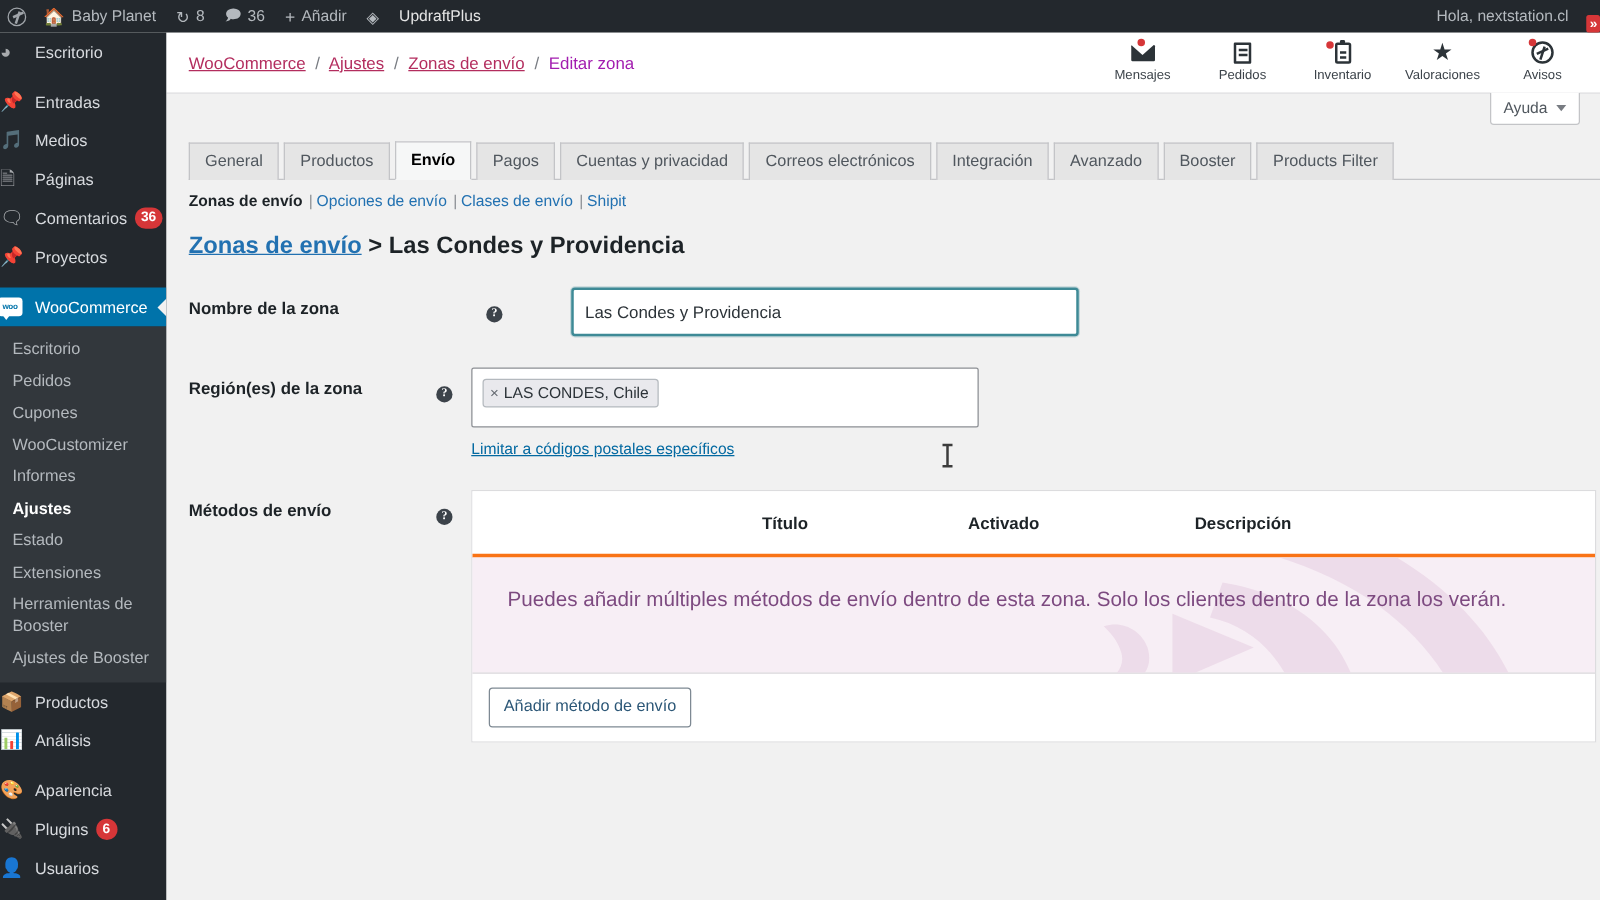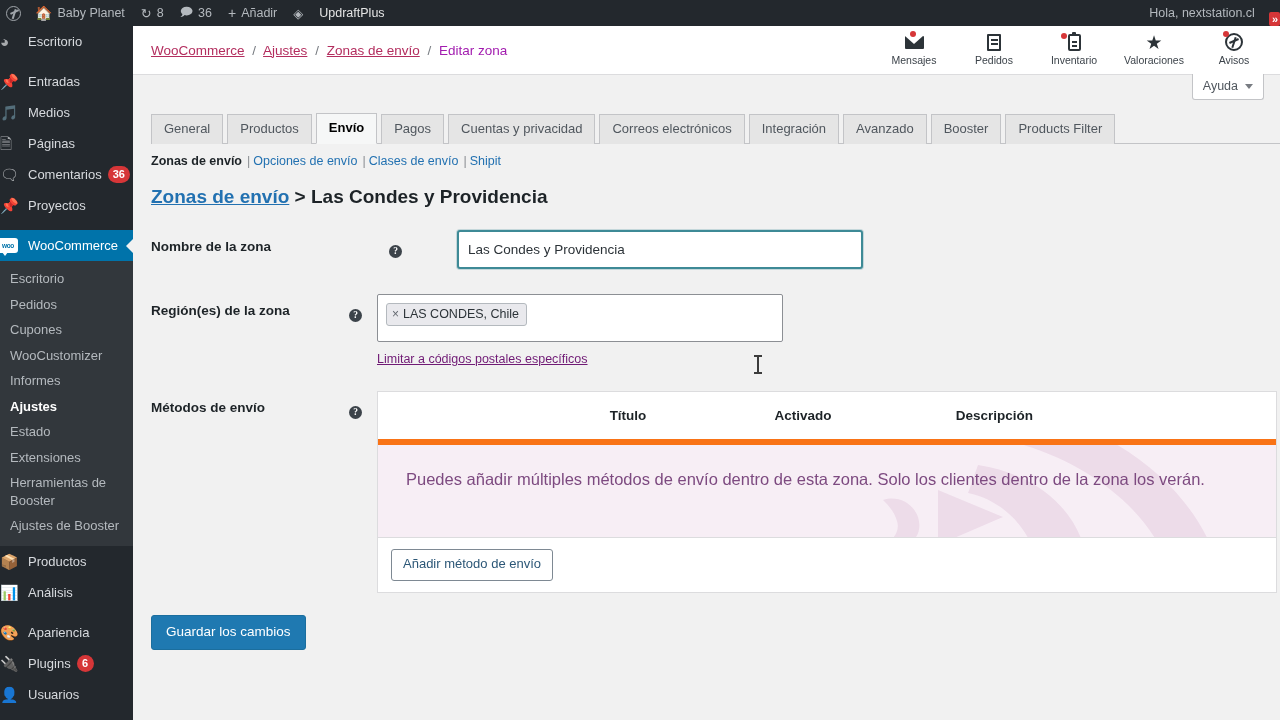--- a/index.html
+++ b/index.html
@@ -273,33 +273,33 @@
   }
   .chip {
     display:inline-flex; align-items:center; gap:4px;
     background:#e9e9ed; border:1px solid #b4b9be; border-radius:3px;
     font-size:12.5px; color:#2c3338;
     padding:3px 7px 4px 5px;
   }
   .chip .x { color:#646970; font-size:12px; }
   .postcode-link {
     display:inline-block; margin-top:10px;
-    font-size:12.5px; color:#701a75; text-decoration:underline;
+    font-size:12.5px; color:#0369a1; text-decoration:underline;
   }
 
   
   .methods-wrap {
     width: 900px; background:#fff;
     border:1px solid #dcdcde;
     margin-top: 0;
   }
   .m-head {
     display:flex; align-items:center; height:53px;
     font-size:13.5px; font-weight:bold; color:#1d2327;
-    border-bottom:6px solid #f97316;
+    border-bottom:3px solid #f97316;
     background:#fff;
   }
   .m-head .c1 { width:175px; flex:0 0 175px; }
   .m-head .c2 { width:150px; flex:0 0 150px; text-align:center; }
   .m-head .c3 { width:200px; flex:0 0 200px; text-align:center; }
   .m-head .c4 { width:130px; flex:0 0 130px; text-align:right; padding-left:12px;}
 
   .m-empty {
     position:relative;
     height: 93px;
@@ -592,19 +592,16 @@
             <div class="msg">Puedes añadir múltiples métodos de envío dentro de esta zona. Solo los clientes dentro de la zona los verán.</div>
           </div>
 
           <div class="m-foot">
             <button class="btn-secondary">Añadir método de envío</button>
           </div>
         </div>
       </div>
     </div>
 
-    <div class="save-wrap" style="margin-left:0;">
-      <button class="btn-primary">Guardar los cambios</button>
-    </div>
   </div>
 
   <div class="ibeam"></div>
 </div>
 
 </body></html>

